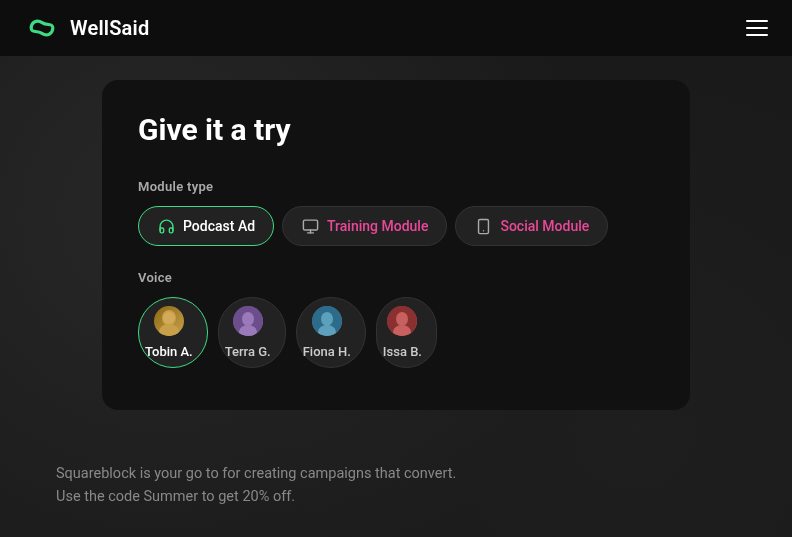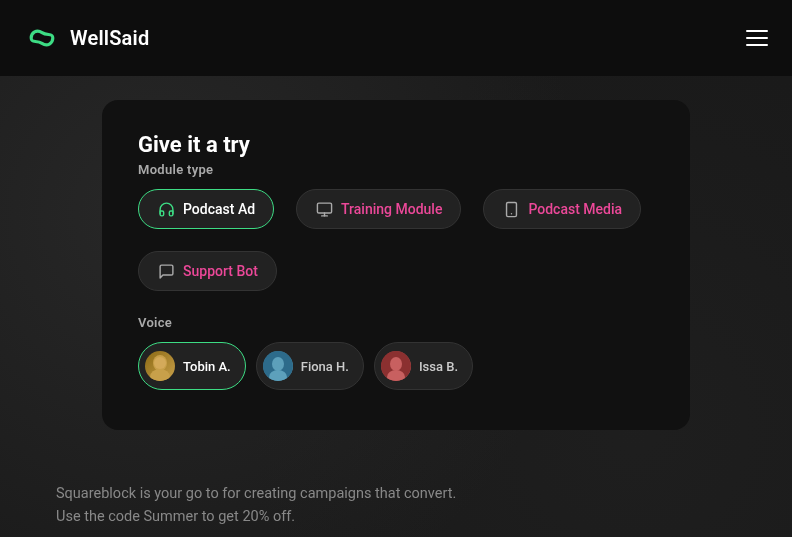--- a/index.html
+++ b/index.html
@@ -11,21 +11,21 @@
       background-image: radial-gradient(circle at 20% 40%, rgba(60,60,60,0.4) 0%, transparent 60%),
                         radial-gradient(circle at 80% 80%, rgba(40,40,40,0.3) 0%, transparent 50%);
       font-family: -apple-system, BlinkMacSystemFont, 'Segoe UI', Roboto, sans-serif;
       color: #ffffff;
       overflow: hidden;
     }
 
     
     .header {
       width: 100%;
-      height: 76px;
+      height: 56px;
       background-color: #0d0d0d;
       display: flex;
       align-items: center;
       justify-content: space-between;
       padding: 0 24px;
     }
 
     .logo-area {
       display: flex;
       align-items: center;
@@ -68,39 +68,39 @@
 
     .card {
       background-color: #111111;
       border-radius: 16px;
       padding: 32px 36px 36px;
       width: 588px;
       min-height: 330px;
     }
 
     .card-title {
-      font-size: 22px;
+      font-size: 30px;
       font-weight: 700;
       color: #ffffff;
-      margin-bottom: 5px;
+      margin-bottom: 32px;
     }
 
     .section-label {
       font-size: 13px;
       font-weight: 600;
       color: #aaaaaa;
       margin-bottom: 12px;
       letter-spacing: 0.3px;
     }
 
     
     .chips-row {
       display: flex;
       flex-wrap: wrap;
-      gap: 22px;
+      gap: 8px;
       margin-bottom: 10px;
     }
 
     .chip {
       display: flex;
       align-items: center;
       gap: 8px;
       padding: 10px 18px;
       border-radius: 50px;
       background-color: #222222;
@@ -148,20 +148,21 @@
       align-items: center;
       gap: 8px;
       padding: 8px 14px 8px 6px;
       border-radius: 50px;
       background-color: #222222;
       border: 1.5px solid #333333;
       color: #cccccc;
       font-size: 13px;
       font-weight: 500;
       cursor: pointer;
+      flex-direction: column;
     }
 
     .voice-chip.selected {
       border-color: #3ddc84;
       color: #ffffff;
     }
 
     .avatar {
       width: 30px;
       height: 30px;
@@ -248,49 +249,51 @@
         <span>Training Module</span>
       </div>
 
       <div class="chip">
         <span class="chip-icon">
           <svg width="17" height="17" viewBox="0 0 24 24" fill="none" stroke="currentColor" stroke-width="2" stroke-linecap="round" stroke-linejoin="round">
             <rect x="5" y="2" width="14" height="20" rx="2" ry="2"></rect>
             <line x1="12" y1="18" x2="12.01" y2="18"></line>
           </svg>
         </span>
-        <span>Podcast Media</span>
+        <span>Social Module</span>
       </div>
 
-      <div class="chip">
-        <span class="chip-icon">
-          <svg width="17" height="17" viewBox="0 0 24 24" fill="none" stroke="currentColor" stroke-width="2" stroke-linecap="round" stroke-linejoin="round">
-            <path d="M21 15a2 2 0 0 1-2 2H7l-4 4V5a2 2 0 0 1 2-2h14a2 2 0 0 1 2 2z"></path>
-          </svg>
-        </span>
-        <span>Support Bot</span>
-      </div>
 
     </div>
 
     <div class="voice-section">
       <div class="section-label">Voice</div>
       <div class="voice-chips-row">
 
         <div class="voice-chip selected">
           <div class="avatar avatar-tobin face">
             <svg width="30" height="30" viewBox="0 0 30 30">
               <ellipse cx="15" cy="12" rx="7" ry="8" fill="#C8A04A"></ellipse>
               <ellipse cx="15" cy="26" rx="10" ry="8" fill="#C8A04A"></ellipse>
               <circle cx="15" cy="12" r="6" fill="#D4AA5A"></circle>
             </svg>
           </div>
           <span>Tobin A.</span>
         </div>
 
+        <div class="voice-chip">
+          <div class="avatar avatar-terra face">
+            <svg width="30" height="30" viewBox="0 0 30 30">
+              <circle cx="15" cy="15" r="15" fill="#6B4E8B"></circle>
+              <ellipse cx="15" cy="13" rx="6" ry="7" fill="#9B7ABB"></ellipse>
+              <ellipse cx="15" cy="26" rx="9" ry="7" fill="#9B7ABB"></ellipse>
+            </svg>
+          </div>
+          <span>Terra G.</span>
+        </div>
 
         <div class="voice-chip">
           <div class="avatar avatar-fiona face">
             <svg width="30" height="30" viewBox="0 0 30 30">
               <circle cx="15" cy="15" r="15" fill="#2D6B8B"></circle>
               <ellipse cx="15" cy="13" rx="6" ry="7" fill="#5DA0BB"></ellipse>
               <ellipse cx="15" cy="26" rx="9" ry="7" fill="#5DA0BB"></ellipse>
             </svg>
           </div>
           <span>Fiona H.</span>

